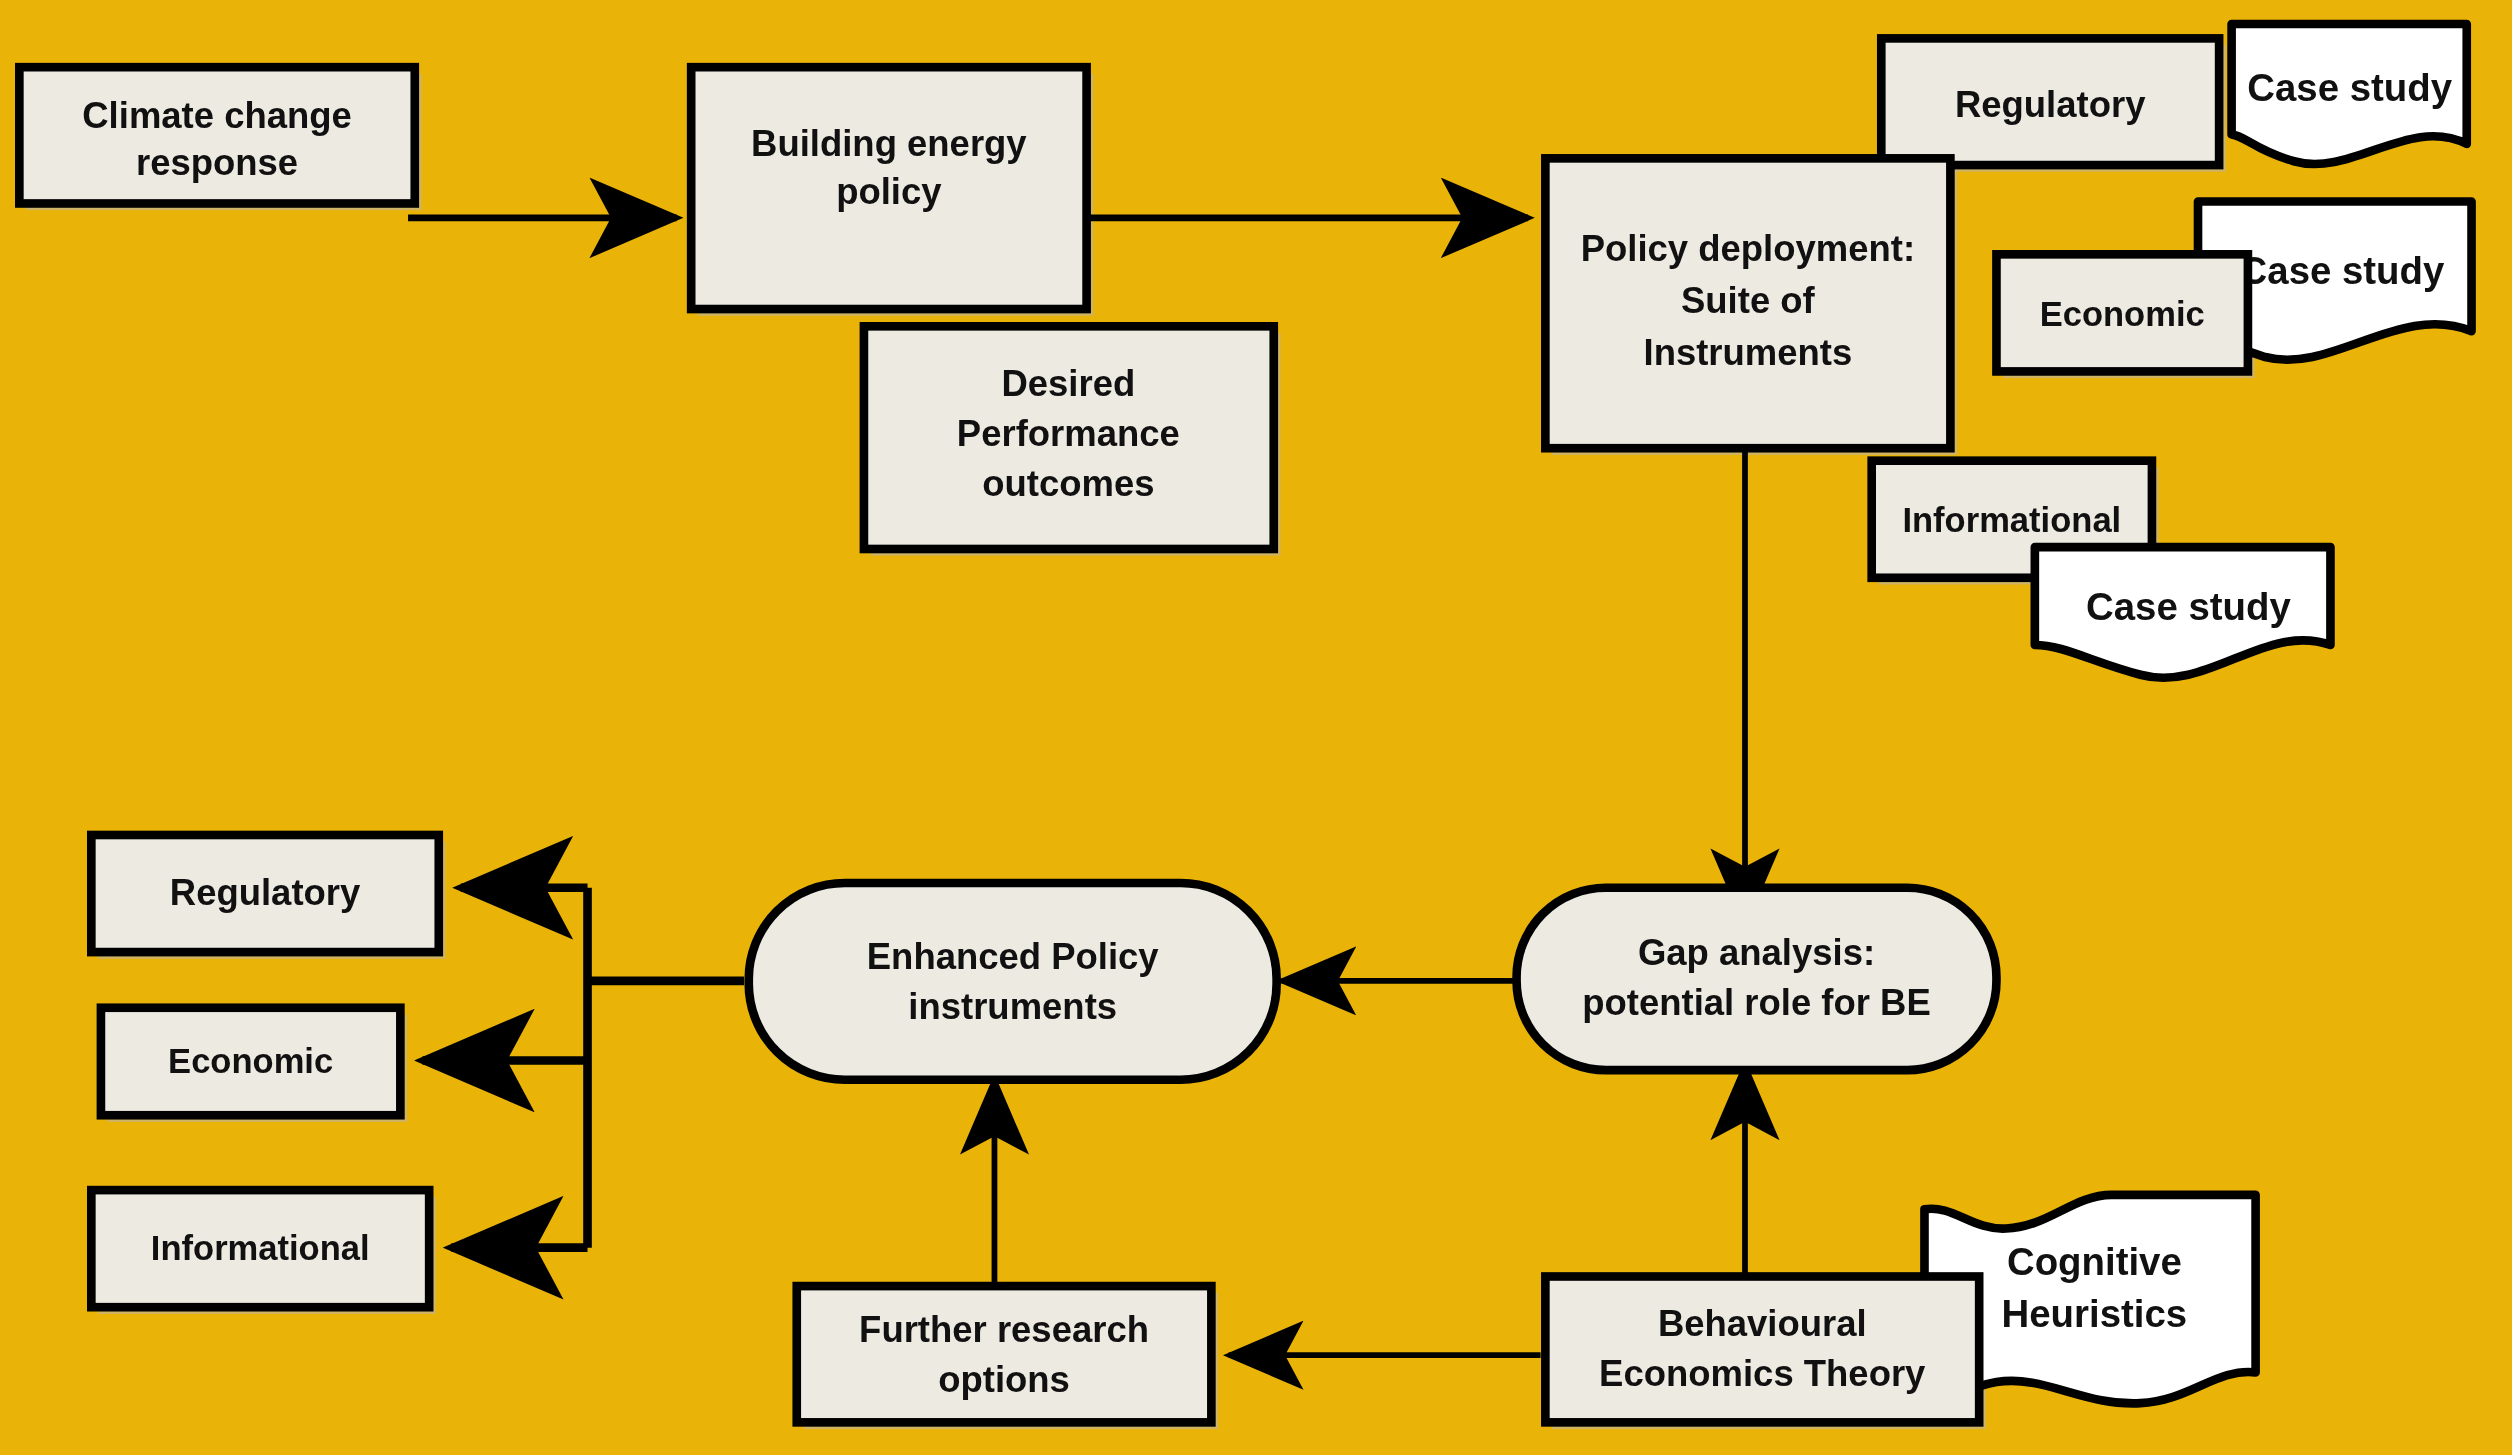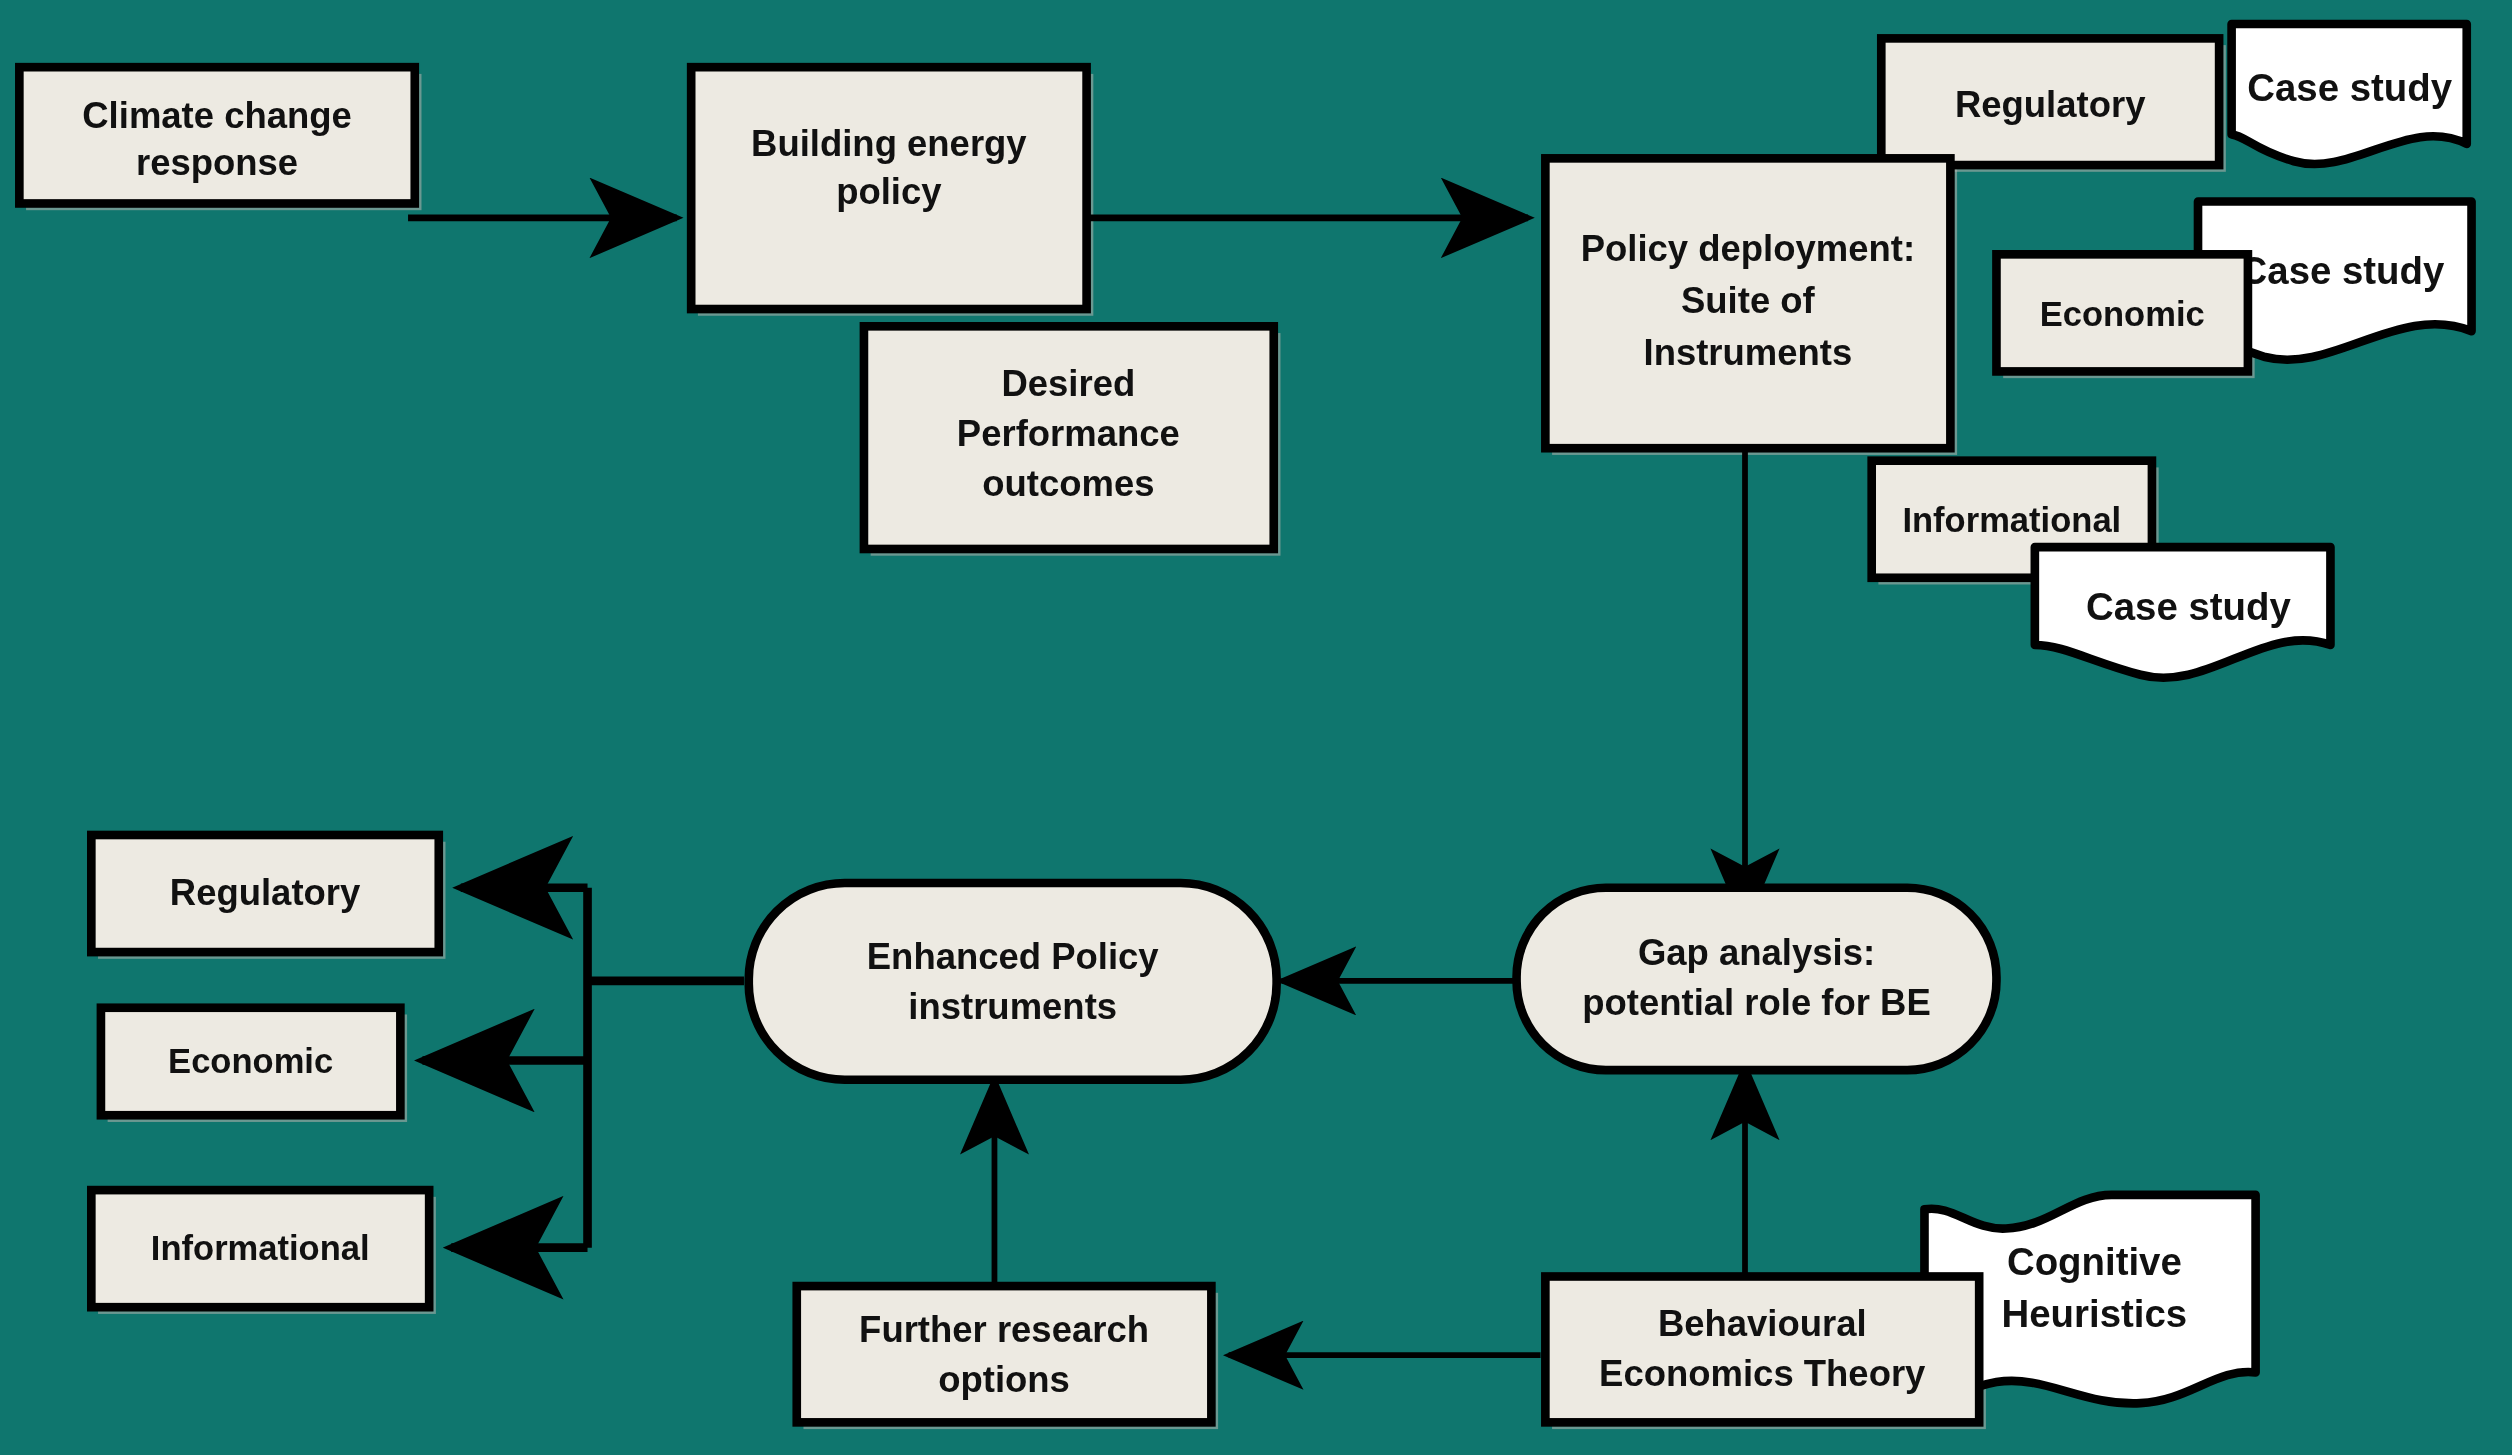--- a/index.html
+++ b/index.html
@@ -7,21 +7,21 @@
     padding: 0;
     background: #ffffff;
   }
   body {
     font-family: "Liberation Sans", sans-serif;
   }
   #diagram-root {
     position: relative;
     width: 2512px;
     height: 1455px;
-    background: #0f766e;
+    background: #eab308;
     overflow: hidden;
   }
   svg.flow {
     position: absolute;
     top: 0;
     left: 0;
     width: 2512px;
     height: 1455px;
   }
   .node-rect {

